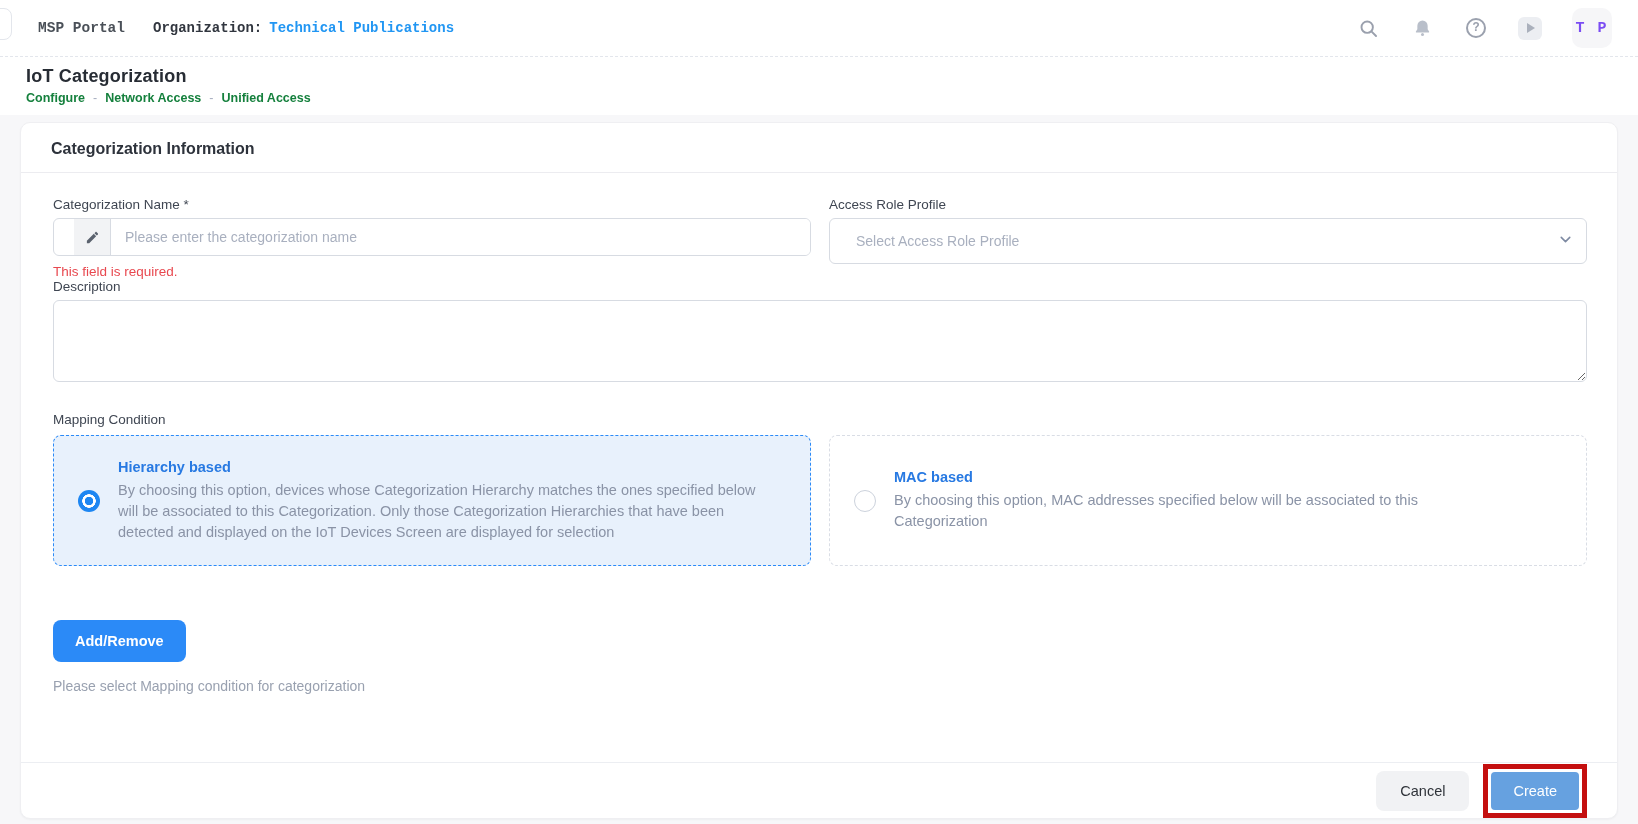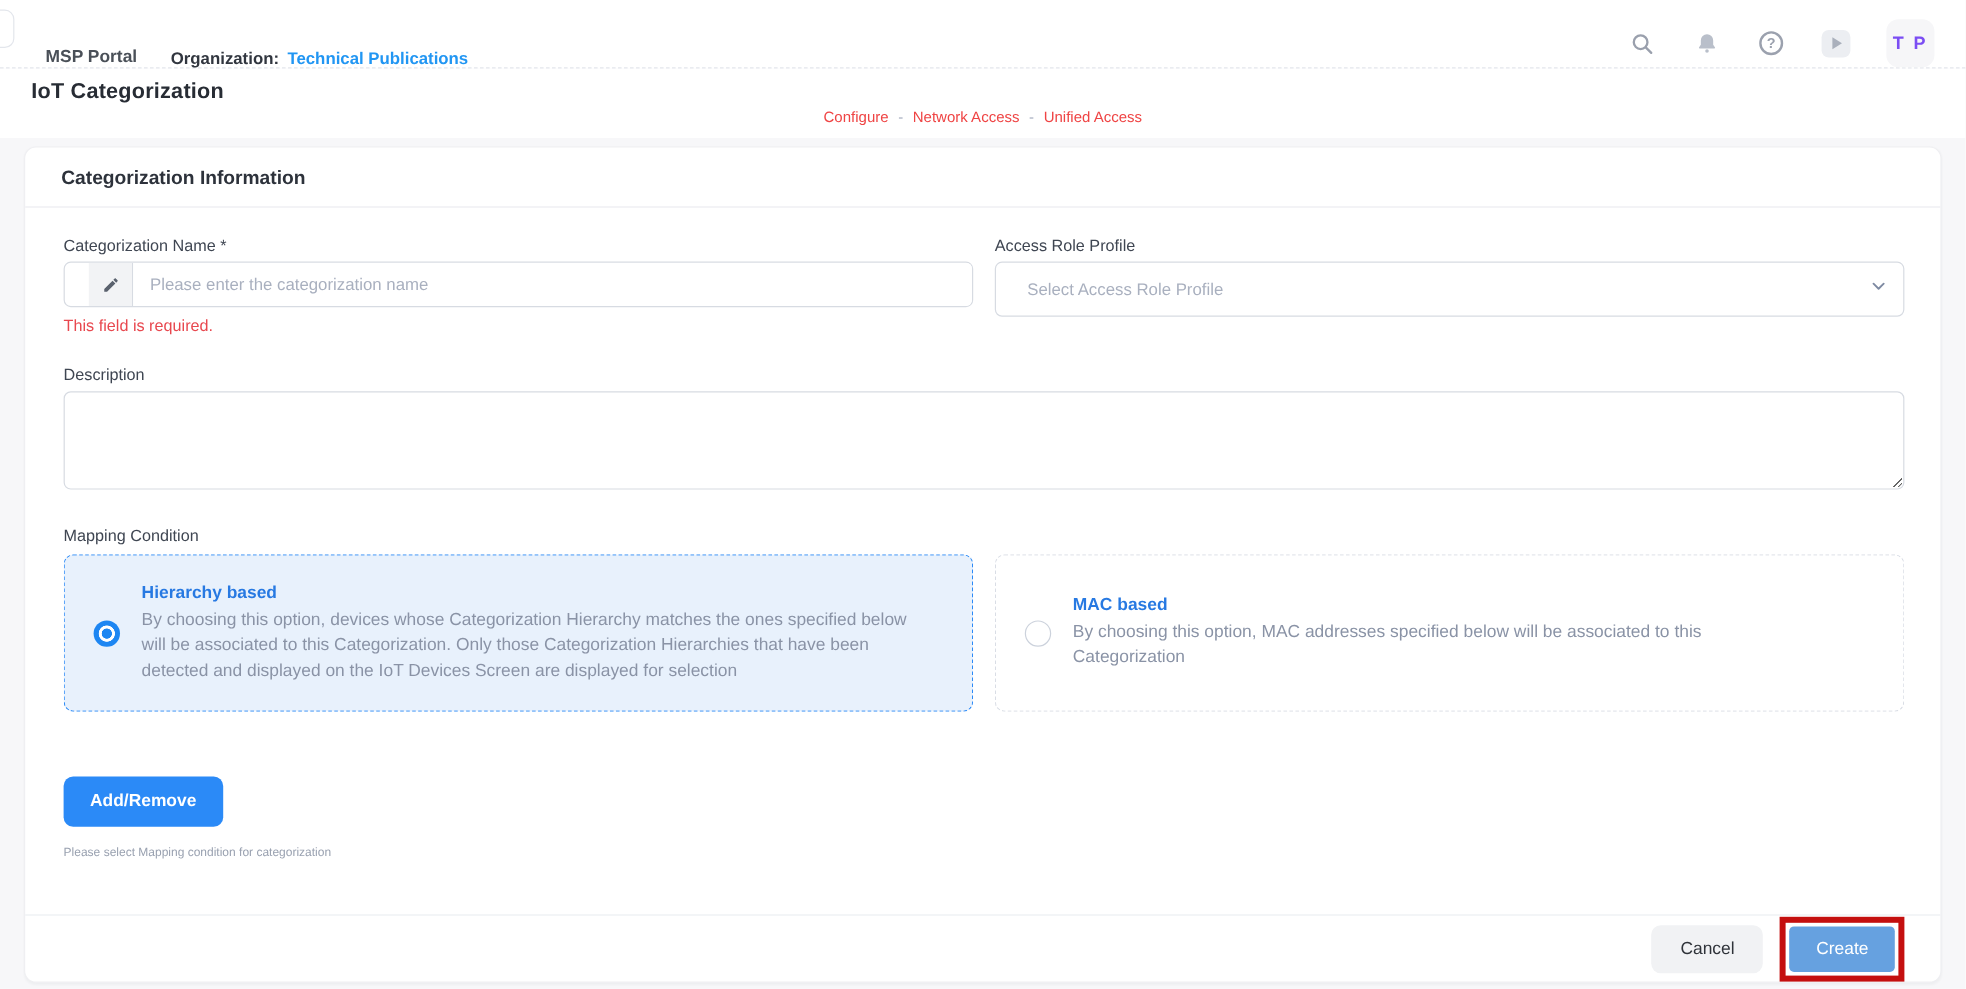--- a/index.html
+++ b/index.html
@@ -9,23 +9,24 @@
     background:#f7f7f9;
     color:#3c434e;
     overflow:hidden;
     position:relative;
   }
 
   
   .header {
     height:57px; background:#fff;
     border-bottom:1px dashed #e3e6ec;
-    display:flex; align-items:flex-end;
+    display:flex; align-items:center;
     padding:0 26px 0 38px;
     position:relative;
+    font-family:Liberation Mono, monospace;
   }
   .drawer-handle {
     position:absolute; left:-10px; top:8px;
     width:22px; height:32px; background:#fff;
     border:1px solid #e3e6ec; border-radius:8px;
   }
   .brand { font-size:14.5px; font-weight:bold; color:#4a5058; margin-right:28px; }
   .org-label { font-size:14px; font-weight:bold; color:#31363f; margin-right:7px; }
   .org-value { font-size:14px; font-weight:bold; color:#2196f3; cursor:pointer; }
   .header-right { margin-left:auto; display:flex; align-items:center; gap:30px; }
@@ -50,21 +51,21 @@
   .avatar {
     width:40px; height:40px; background:#f6f6f8; border-radius:10px;
     display:flex; align-items:center; justify-content:center;
     color:#7b4df3; font-size:15px; font-weight:bold; letter-spacing:2px;
     cursor:pointer;
   }
 
   
   .title-strip { background:#fff; height:58px; padding:9px 26px 0 26px; }
   .page-title { font-size:18px; font-weight:600; color:#272c34; letter-spacing:.2px; }
-  .breadcrumb { margin-top:4px; font-size:12.5px; font-weight:normal; color:#ef4444; display:flex;justify-content:center; }
+  .breadcrumb { margin-top:4px; font-size:12.5px; font-weight:bold; color:#15803d; display:flex; }
   .crumb:not(:last-child)::after { content:"-"; margin:0 8px; color:#a6adbf; font-weight:normal; }
 
   
   .main { padding:7px 20px 0 20px; }
   .card {
     background:#fff; border-radius:10px;
     border:1px solid #efeff2;
     box-shadow:0 1px 2px rgba(30,40,60,.04);
     height:697px;
     display:flex; flex-direction:column;
@@ -95,21 +96,21 @@
   }
   .text-input::placeholder { color:#a9b0bf; }
   .error-text { margin-top:8px; font-size:13.5px; color:#e8484f; }
 
   .select-box {
     height:46px; border:1px solid #d7dbe2; border-radius:6px; background:#fff;
     display:flex; align-items:center; padding:0 12px 0 26px; cursor:pointer;
   }
   .select-placeholder { font-size:14px; color:#a9b0bf; flex:1; }
 
-  .row-desc { margin-top:26px; }
+  .row-desc { }
   .desc-area {
     width:100%; height:82px; resize:vertical;
     border:1px solid #d7dbe2; border-radius:6px;
     padding:10px 14px; font-family:"Liberation Sans", sans-serif;
     font-size:14px; color:#3c434e; outline:none;
   }
 
   .row-mapping { margin-top:26px; }
   .map-label { margin-bottom:8px; }
   .opt-box {
@@ -131,21 +132,21 @@
 
   .add-remove-btn {
     margin-top:54px;
     height:42px; padding:0 22px;
     background:#2b8af7; color:#fff;
     border:none; border-radius:8px;
     font-family:"Liberation Sans", sans-serif;
     font-size:14.5px; font-weight:bold;
     cursor:pointer; display:inline-flex; align-items:center;
   }
-  .hint-text { margin-top:16px; font-size:10px; color:#99a1b0; }
+  .hint-text { margin-top:16px; font-size:14px; color:#99a1b0; }
 
   
   .card-footer {
     margin-top:auto;
     border-top:1px solid #eceef2;
     min-height:56px;
     display:flex; align-items:center; justify-content:flex-end;
     padding:0 30px; gap:14px;
   }
   .cancel-btn {

